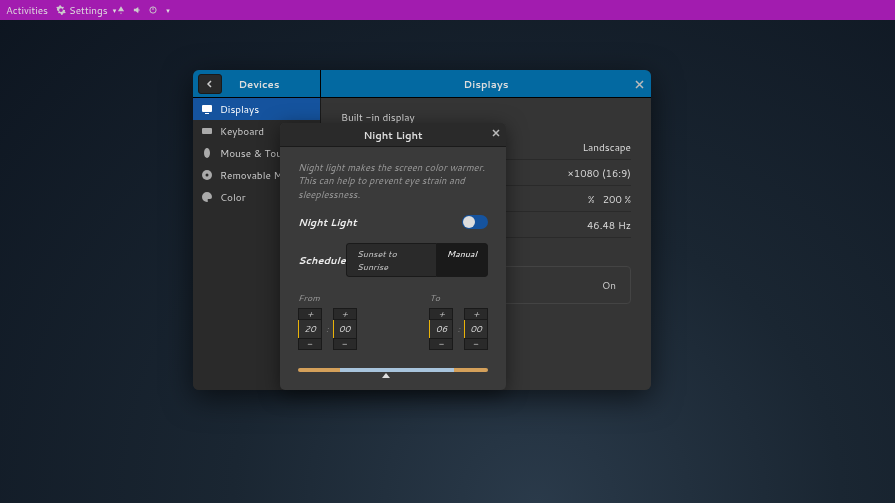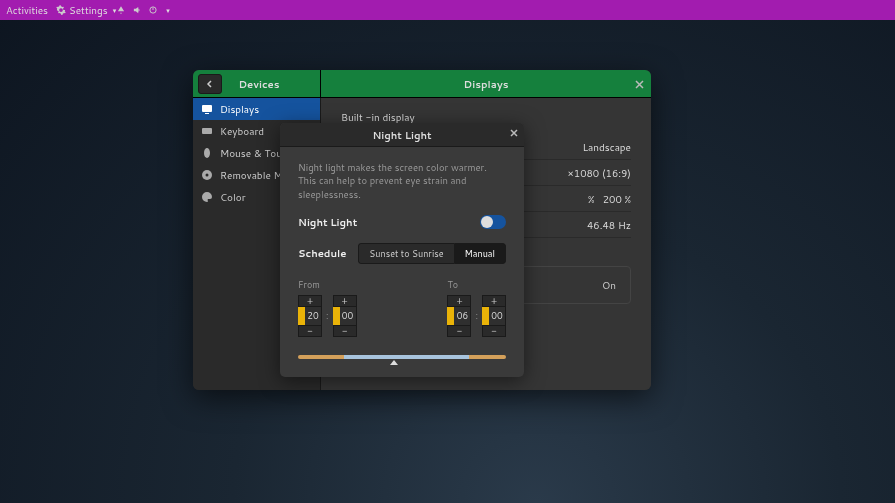--- a/index.html
+++ b/index.html
@@ -5,62 +5,62 @@
 * { margin: 0; padding: 0; box-sizing: border-box; font-family: -apple-system, "Segoe UI", Cantarell, sans-serif; }
 body { width: 895px; height: 503px; background: radial-gradient(ellipse at 60% 100%, #2a3a4a 0%, #1a2632 40%, #0d1520 100%); overflow: hidden; position: relative; }
 .topbar { height: 20px; background: #a21caf; display: flex; align-items: center; color: #ddd; font-size: 10px; padding: 0 6px; }
 .topbar-left { display: flex; align-items: center; gap: 8px; }
 .topbar-center { flex: 1; text-align: center; }
 .topbar-right { display: flex; align-items: center; gap: 6px; }
 .topbar-icon { width: 10px; height: 10px; display: inline-block; }
 .dropdown-arrow { font-size: 7px; margin-left: 2px; }
 
 .settings-window { position: absolute; left: 193px; top: 70px; width: 458px; height: 320px; background: #2e2e2e; border-radius: 6px; box-shadow: 0 8px 30px rgba(0,0,0,0.6); display: flex; flex-direction: column; overflow: hidden; }
-.window-header { height: 28px; background: #15803d; display: flex; align-items: stretch; border-bottom: 1px solid #000; }
+.window-header { height: 28px; background: #0369a1; display: flex; align-items: stretch; border-bottom: 1px solid #000; }
 .header-left { width: 128px; display: flex; align-items: center; border-right: 1px solid #000; position: relative; }
 .back-btn { width: 24px; height: 20px; margin-left: 5px; background: #2a2a2a; border: 1px solid #1a1a1a; border-radius: 3px; display: flex; align-items: center; justify-content: center; color: #ccc; font-size: 10px; }
 .header-left-title { flex: 1; text-align: center; color: #ddd; font-size: 10px; font-weight: bold; padding-right: 24px; }
 .header-right { flex: 1; display: flex; align-items: center; position: relative; }
 .header-right-title { flex: 1; text-align: center; color: #ddd; font-size: 10px; font-weight: bold; }
 .close-btn { position: absolute; right: 6px; top: 8px; width: 12px; height: 12px; color: #bbb; font-size: 11px; display: flex; align-items: center; justify-content: center; }
 
 .window-body { flex: 1; display: flex; }
 .sidebar { width: 128px; background: #2a2a2a; border-right: 1px solid #1a1a1a; }
 .sidebar-item { height: 22px; display: flex; align-items: center; padding: 0 8px; color: #ccc; font-size: 10px; gap: 7px; }
 .sidebar-item.active { background: #15539e; color: #fff; }
 .sidebar-icon { width: 12px; height: 12px; display: flex; align-items: center; justify-content: center; font-size: 10px; }
 
 .content { flex: 1; background: #353535; padding: 12px 20px; color: #ccc; font-size: 10px; }
 .content-title { font-size: 10px; margin-bottom: 10px; color: #ddd; }
 .content-row { display: flex; justify-content: flex-end; align-items: center; height: 26px; border-bottom: 1px solid #2a2a2a; font-size: 10px; }
 .content-row .val { color: #ddd; }
 .nightlight-row { display: flex; justify-content: space-between; align-items: center; height: 38px; border: 1px solid #444; border-radius: 4px; padding: 0 14px; margin-top: 28px; }
-.modal { position: absolute; left: 280px; top: 123px; width: 244px; background: #3a3a3a; border-radius: 5px; box-shadow: 0 4px 20px rgba(0,0,0,0.5); display: flex; flex-direction: column; color: #ddd; }
+.modal { position: absolute; left: 280px; top: 123px; width: 226px; background: #3a3a3a; border-radius: 5px; box-shadow: 0 4px 20px rgba(0,0,0,0.5); display: flex; flex-direction: column; color: #ddd; }
 .modal-header { height: 24px; background: #2a2a2a; display: flex; align-items: center; justify-content: center; position: relative; border-radius: 5px 5px 0 0; border-bottom: 1px solid #1a1a1a; }
 .modal-title { font-size: 10px; font-weight: bold; }
 .modal-close { position: absolute; right: 6px; top: 6px; color: #bbb; font-size: 10px; }
-.modal-body { padding: 14px 18px 18px; font-size: 9.5px; }
+.modal-body { padding: 14px 18px 18px; font-size: 9.5px; font-style: italic; }
 .modal-desc { color: #999; line-height: 1.4; margin-bottom: 14px; }
 .modal-row { display: flex; align-items: center; justify-content: space-between; margin-bottom: 14px; }
 .modal-label { font-weight: bold; color: #eee; font-size: 10px; }
 .toggle { width: 26px; height: 14px; background: #15539e; border-radius: 7px; position: relative; }
 .toggle::after { content: ''; position: absolute; left: 1px; top: 1px; width: 12px; height: 12px; background: #ddd; border-radius: 50%; }
 .seg { display: flex; border-radius: 3px; overflow: hidden; }
 .seg-btn { padding: 3px 10px; font-size: 9px; background: #2a2a2a; border: 1px solid #1a1a1a; color: #ccc; }
 .seg-btn.active { background: #1a1a1a; color: #fff; }
 .seg-btn:first-child { border-radius: 3px 0 0 3px; border-right: none; }
 .seg-btn:last-child { border-radius: 0 3px 3px 0; }
 
 .time-section { display: flex; justify-content: space-between; }
 .time-col { }
 .time-label { font-size: 9px; color: #999; margin-bottom: 4px; }
 .spinners { display: flex; align-items: center; gap: 4px; }
 .spinner { display: flex; flex-direction: column; width: 24px; }
 .spin-btn { height: 12px; background: #2a2a2a; border: 1px solid #1a1a1a; color: #ccc; font-size: 9px; display: flex; align-items: center; justify-content: center; }
-.spin-val { height: 18px; background: #2f2f2f; border-left: 7px solid #eab308; border-right: 1px solid #1a1a1a; display: flex; align-items: center; justify-content: center; font-size: 9px; }
+.spin-val { height: 18px; background: #2f2f2f; border-left: 1px solid #eab308; border-right: 1px solid #1a1a1a; display: flex; align-items: center; justify-content: center; font-size: 9px; }
 .colon { color: #888; font-size: 9px; }
 
 .temp-slider { margin-top: 18px; height: 4px; background: linear-gradient(90deg, #d4a05a 0%, #d4a05a 22%, #a8c4dd 22%, #a8c4dd 82%, #d4a05a 82%, #d4a05a 100%); border-radius: 2px; position: relative; }
 .temp-handle { position: absolute; left: 44%; top: 5px; width: 0; height: 0; border-left: 4px solid transparent; border-right: 4px solid transparent; border-bottom: 5px solid #ddd; }
 
 svg { display: block; }
 </style>
 </head>
 <body>
 

